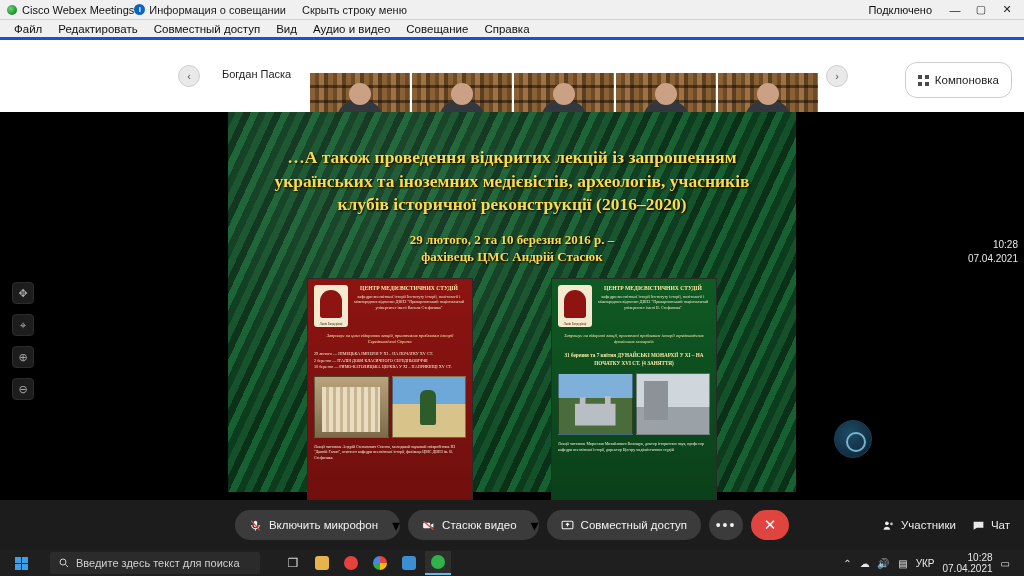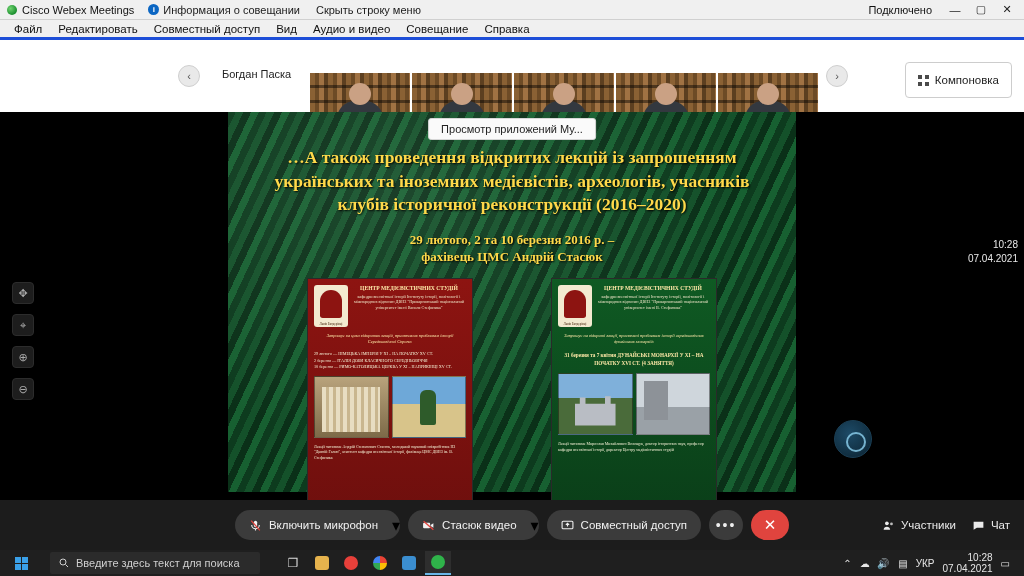--- a/index.html
+++ b/index.html
@@ -14,21 +14,21 @@
   .titlebar {
     height: 20px; background: #f0f0f0; border-bottom: 1px solid #d0d0d0;
     display: flex; align-items: center; font-size: 11px; color: #222;
     padding: 0 4px; position: relative;
   }
   .tb-dot {
     width: 10px; height: 10px; border-radius: 50%;
     background: radial-gradient(circle at 35% 35%, #6fd36f, #1b8f2f 70%);
     margin: 0 5px 0 3px; flex: 0 0 auto;
   }
-  .tb-title { font-size: 11px; color: #111; margin-right: 14px; white-space: nowrap; }
+  .tb-title { font-size: 11px; color: #111; white-space: nowrap; }
   .tb-item { display: flex; align-items: center; gap: 4px; margin-right: 16px; white-space: nowrap; color: #1b1b1b; }
   .tb-info-icon {
     width: 11px; height: 11px; border-radius: 50%; background: #0b66c3; color: #fff;
     font-size: 8px; line-height: 11px; text-align: center; font-weight: bold;
   }
   .tb-right { margin-left: auto; display: flex; align-items: center; gap: 0; }
   .tb-conn { font-size: 11px; color: #111; margin-right: 10px; white-space: nowrap; }
   .winbtn {
     width: 26px; height: 20px; display: flex; align-items: center; justify-content: center;
     font-size: 11px; color: #222;
@@ -78,21 +78,21 @@
   .person {
     position: absolute; left: 50%; bottom: 0; transform: translateX(-50%);
     width: 46px; height: 40px; border-radius: 18px 18px 0 0; background: #33383f;
   }
   .person::before {
     content: ""; position: absolute; left: 50%; top: -18px; transform: translateX(-50%);
     width: 22px; height: 22px; border-radius: 50%; background: #caa184;
   }
   .compose-btn {
     position: absolute; right: 12px; top: 22px; height: 26px; padding: 17px 12px;
-    border: 1px solid #cdcdcd; border-radius: 4px; background: #fff;
+    border: 1px solid #cdcdcd; border-radius: 12px; background: #fff;
     display: flex; align-items: center; gap: 6px; font-size: 11.5px; color: #222;
   }
   .grid-ico {
     width: 11px; height: 11px;
     background:
       linear-gradient(#4a4a4a,#4a4a4a) 0 0/4px 4px no-repeat,
       linear-gradient(#4a4a4a,#4a4a4a) 7px 0/4px 4px no-repeat,
       linear-gradient(#4a4a4a,#4a4a4a) 0 7px/4px 4px no-repeat,
       linear-gradient(#4a4a4a,#4a4a4a) 7px 7px/4px 4px no-repeat;
   }
@@ -331,21 +331,20 @@
       <div>⊕</div>
       <div>⊖</div>
     </div>
 
     <div class="timestamp">
       <div>10:28</div>
       <div>07.04.2021</div>
     </div>
 
     <div class="slide">
-      <div class="sharetip">Просмотр приложений Му...</div>
 
       <div class="slide-title">…А також проведення відкритих лекцій із запрошенням українських та іноземних медієвістів, археологів, учасників клубів історичної реконструкції (2016–2020)</div>
 
       <div class="slide-sub">
         <div>
           <div>29 лютого, 2 та 10 березня 2016 р. –</div>
           <div>фахівець ЦМС Андрій Стасюк</div>
         </div>
       </div>
 

